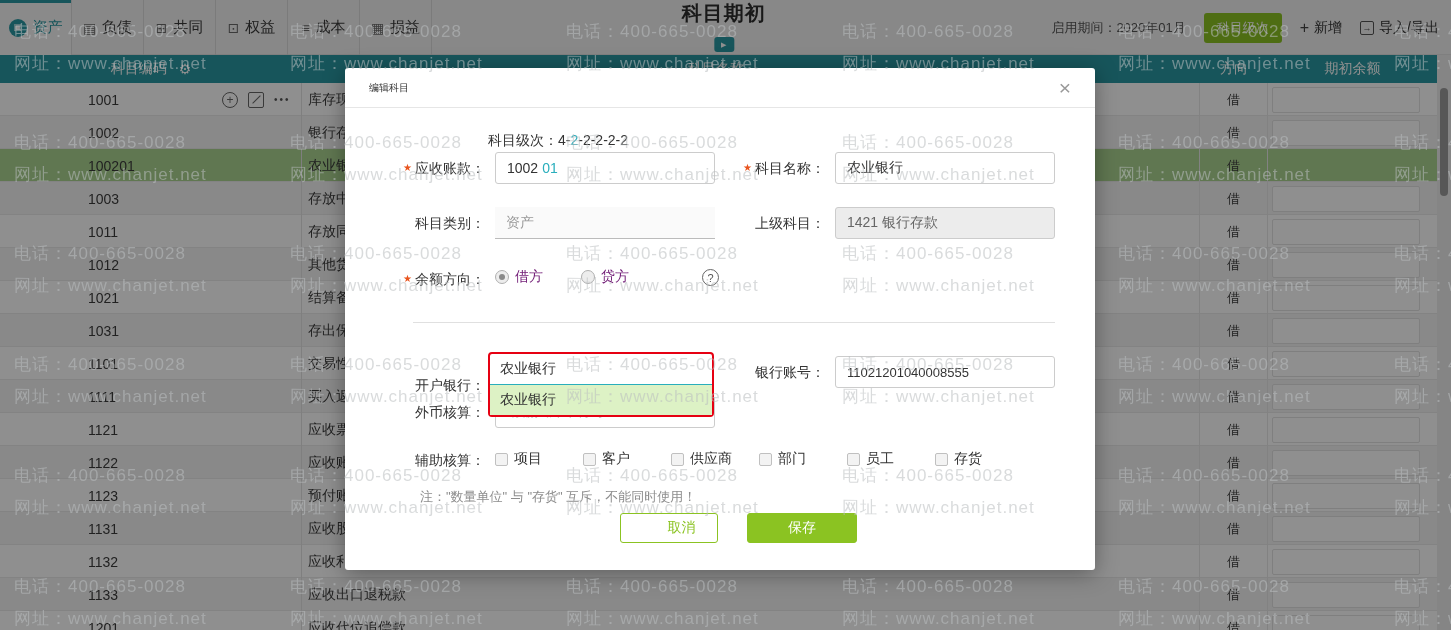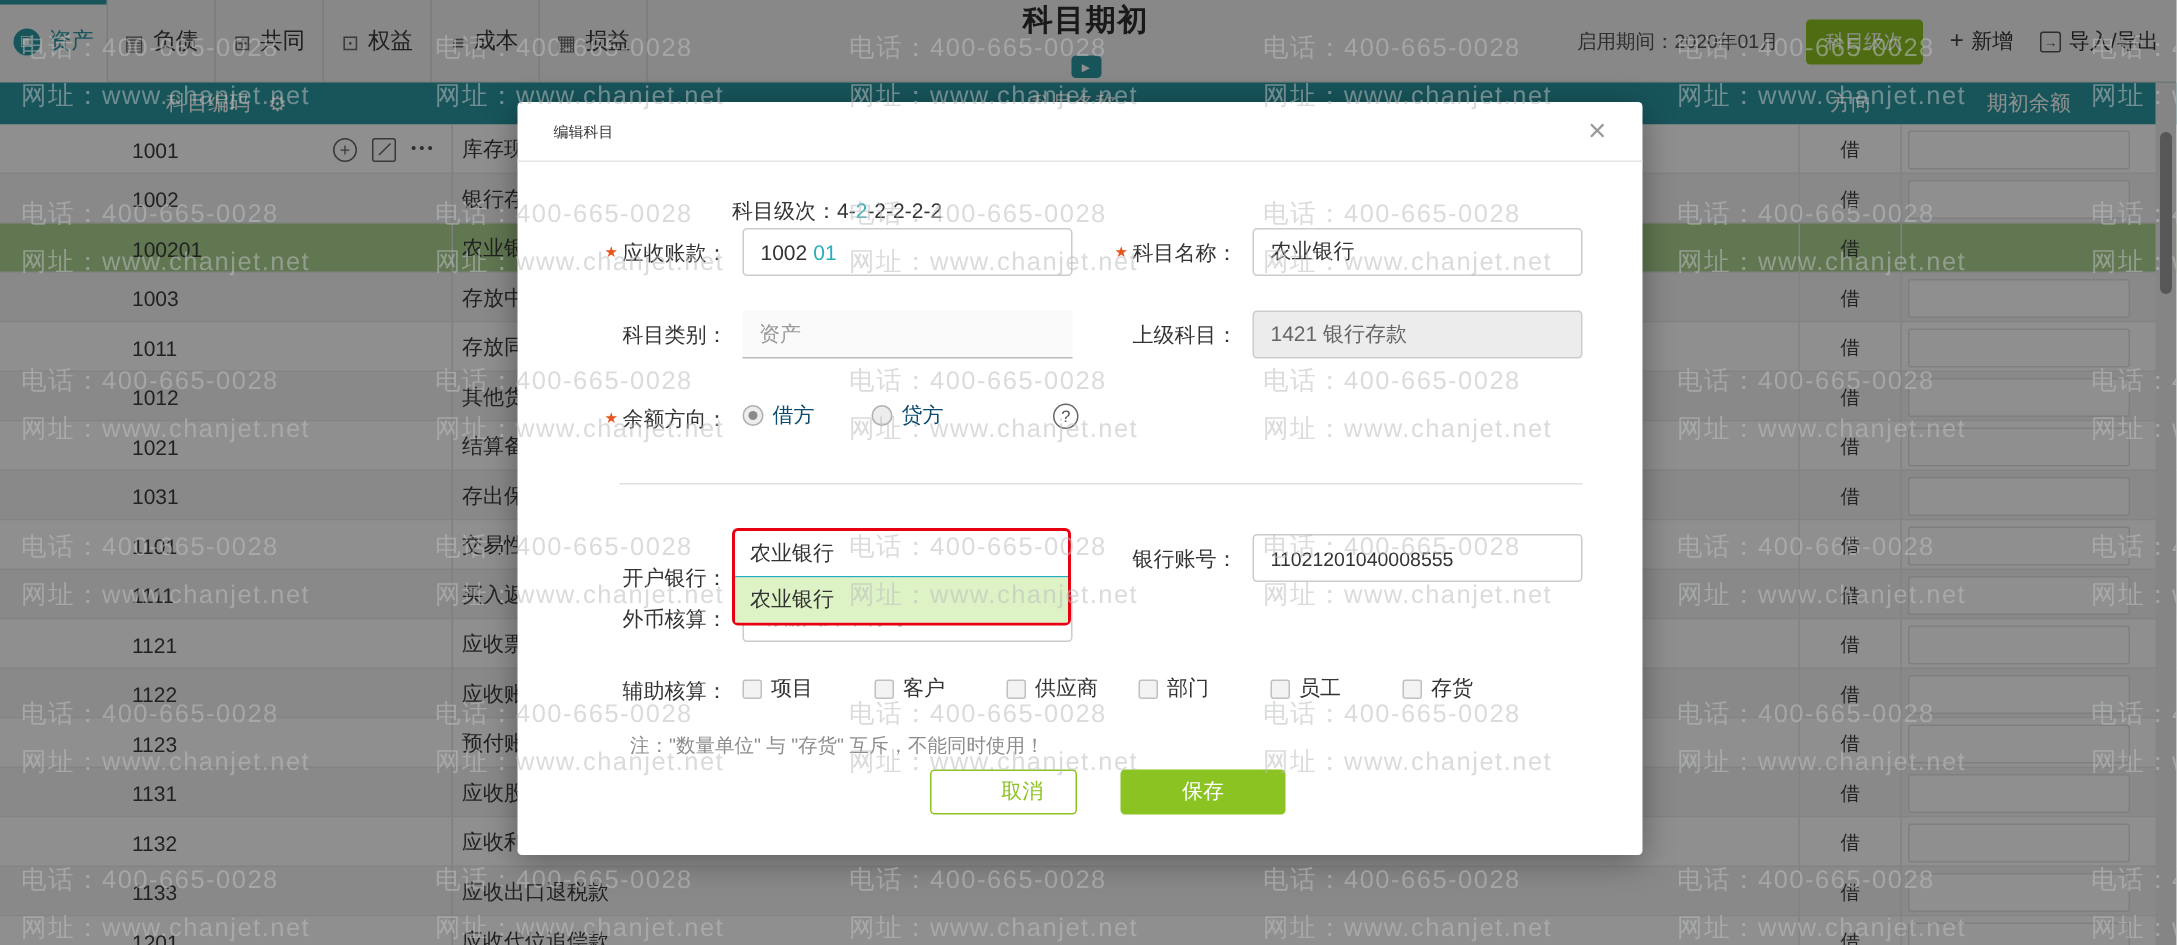--- a/index.html
+++ b/index.html
@@ -57,21 +57,21 @@
   .m-star { color:var(--c-star); font-size:10px; margin-right:3px; vertical-align:2px; }
   .m-input { position:absolute; width:220px; height:32px; border:1px solid #ccc; border-radius:3px; background:#fff; font-size:14px; color:#333; display:flex; align-items:center; padding:0 11px; }
   .level-line { position:absolute; left:143px; top:64px; font-size:14px; color:#333; }
   .level-cur { color:var(--c-tealtext); }
   .code-suffix { color:var(--c-tealtext); margin-left:4px; }
   .m-underline { border:none; border-bottom:1px solid #bbb; border-radius:0; background:#fafafa; color:#999; }
   .m-disabled { background:#ececec; color:#666; }
   .radio-row { position:absolute; left:150px; top:200px; display:flex; align-items:center; }
   .radio { width:14px; height:14px; border:1px solid #b0b0b0; border-radius:50%; background:#ededed; margin-right:6px; position:relative; cursor:pointer; }
   .radio.checked::after { content:""; position:absolute; left:3px; top:3px; width:6px; height:6px; border-radius:50%; background:#8a8a8a; }
-  .radio-label { font-size:14px; color:#0c4a6e; margin-right:38px;text-align:center; }
+  .radio-label { font-size:14px; color:#701a75; margin-right:38px;text-align:center; }
   .help-icon { position:absolute; left:357px; top:201px; width:17px; height:17px; border:1px solid #666; border-radius:50%; font-size:11px; color:#555; text-align:center; line-height:16px; cursor:pointer; }
   .m-divider { position:absolute; left:68px; top:254px; width:642px; border-top:1px solid #e0e0e0; }
   .bank-combo { position:absolute; left:143px; top:284px; width:226px; border:2px solid var(--c-red); border-radius:4px; background:#fff; z-index:3; }
   .bank-input { height:31px; border-bottom:1px solid var(--c-tealtext); display:flex; align-items:center; padding:0 10px; font-size:14px; color:#333; }
   .bank-option { height:30px; background:#ddf2c5; display:flex; align-items:center; padding:0 10px; font-size:14px; color:#333; cursor:pointer; }
   .account-input { font-size:13px; }
   .placeholder { color:#bbb; }
   .aux-row { position:absolute; left:150px; top:382px; display:flex; }
   .aux-item { width:88px; display:flex; align-items:center; gap:6px; font-size:14px; color:#333; }
   .checkbox { width:13px; height:13px; border:1px solid #c0c0c0; border-radius:2px; background:#f3f3f3; cursor:pointer; flex:none; }

